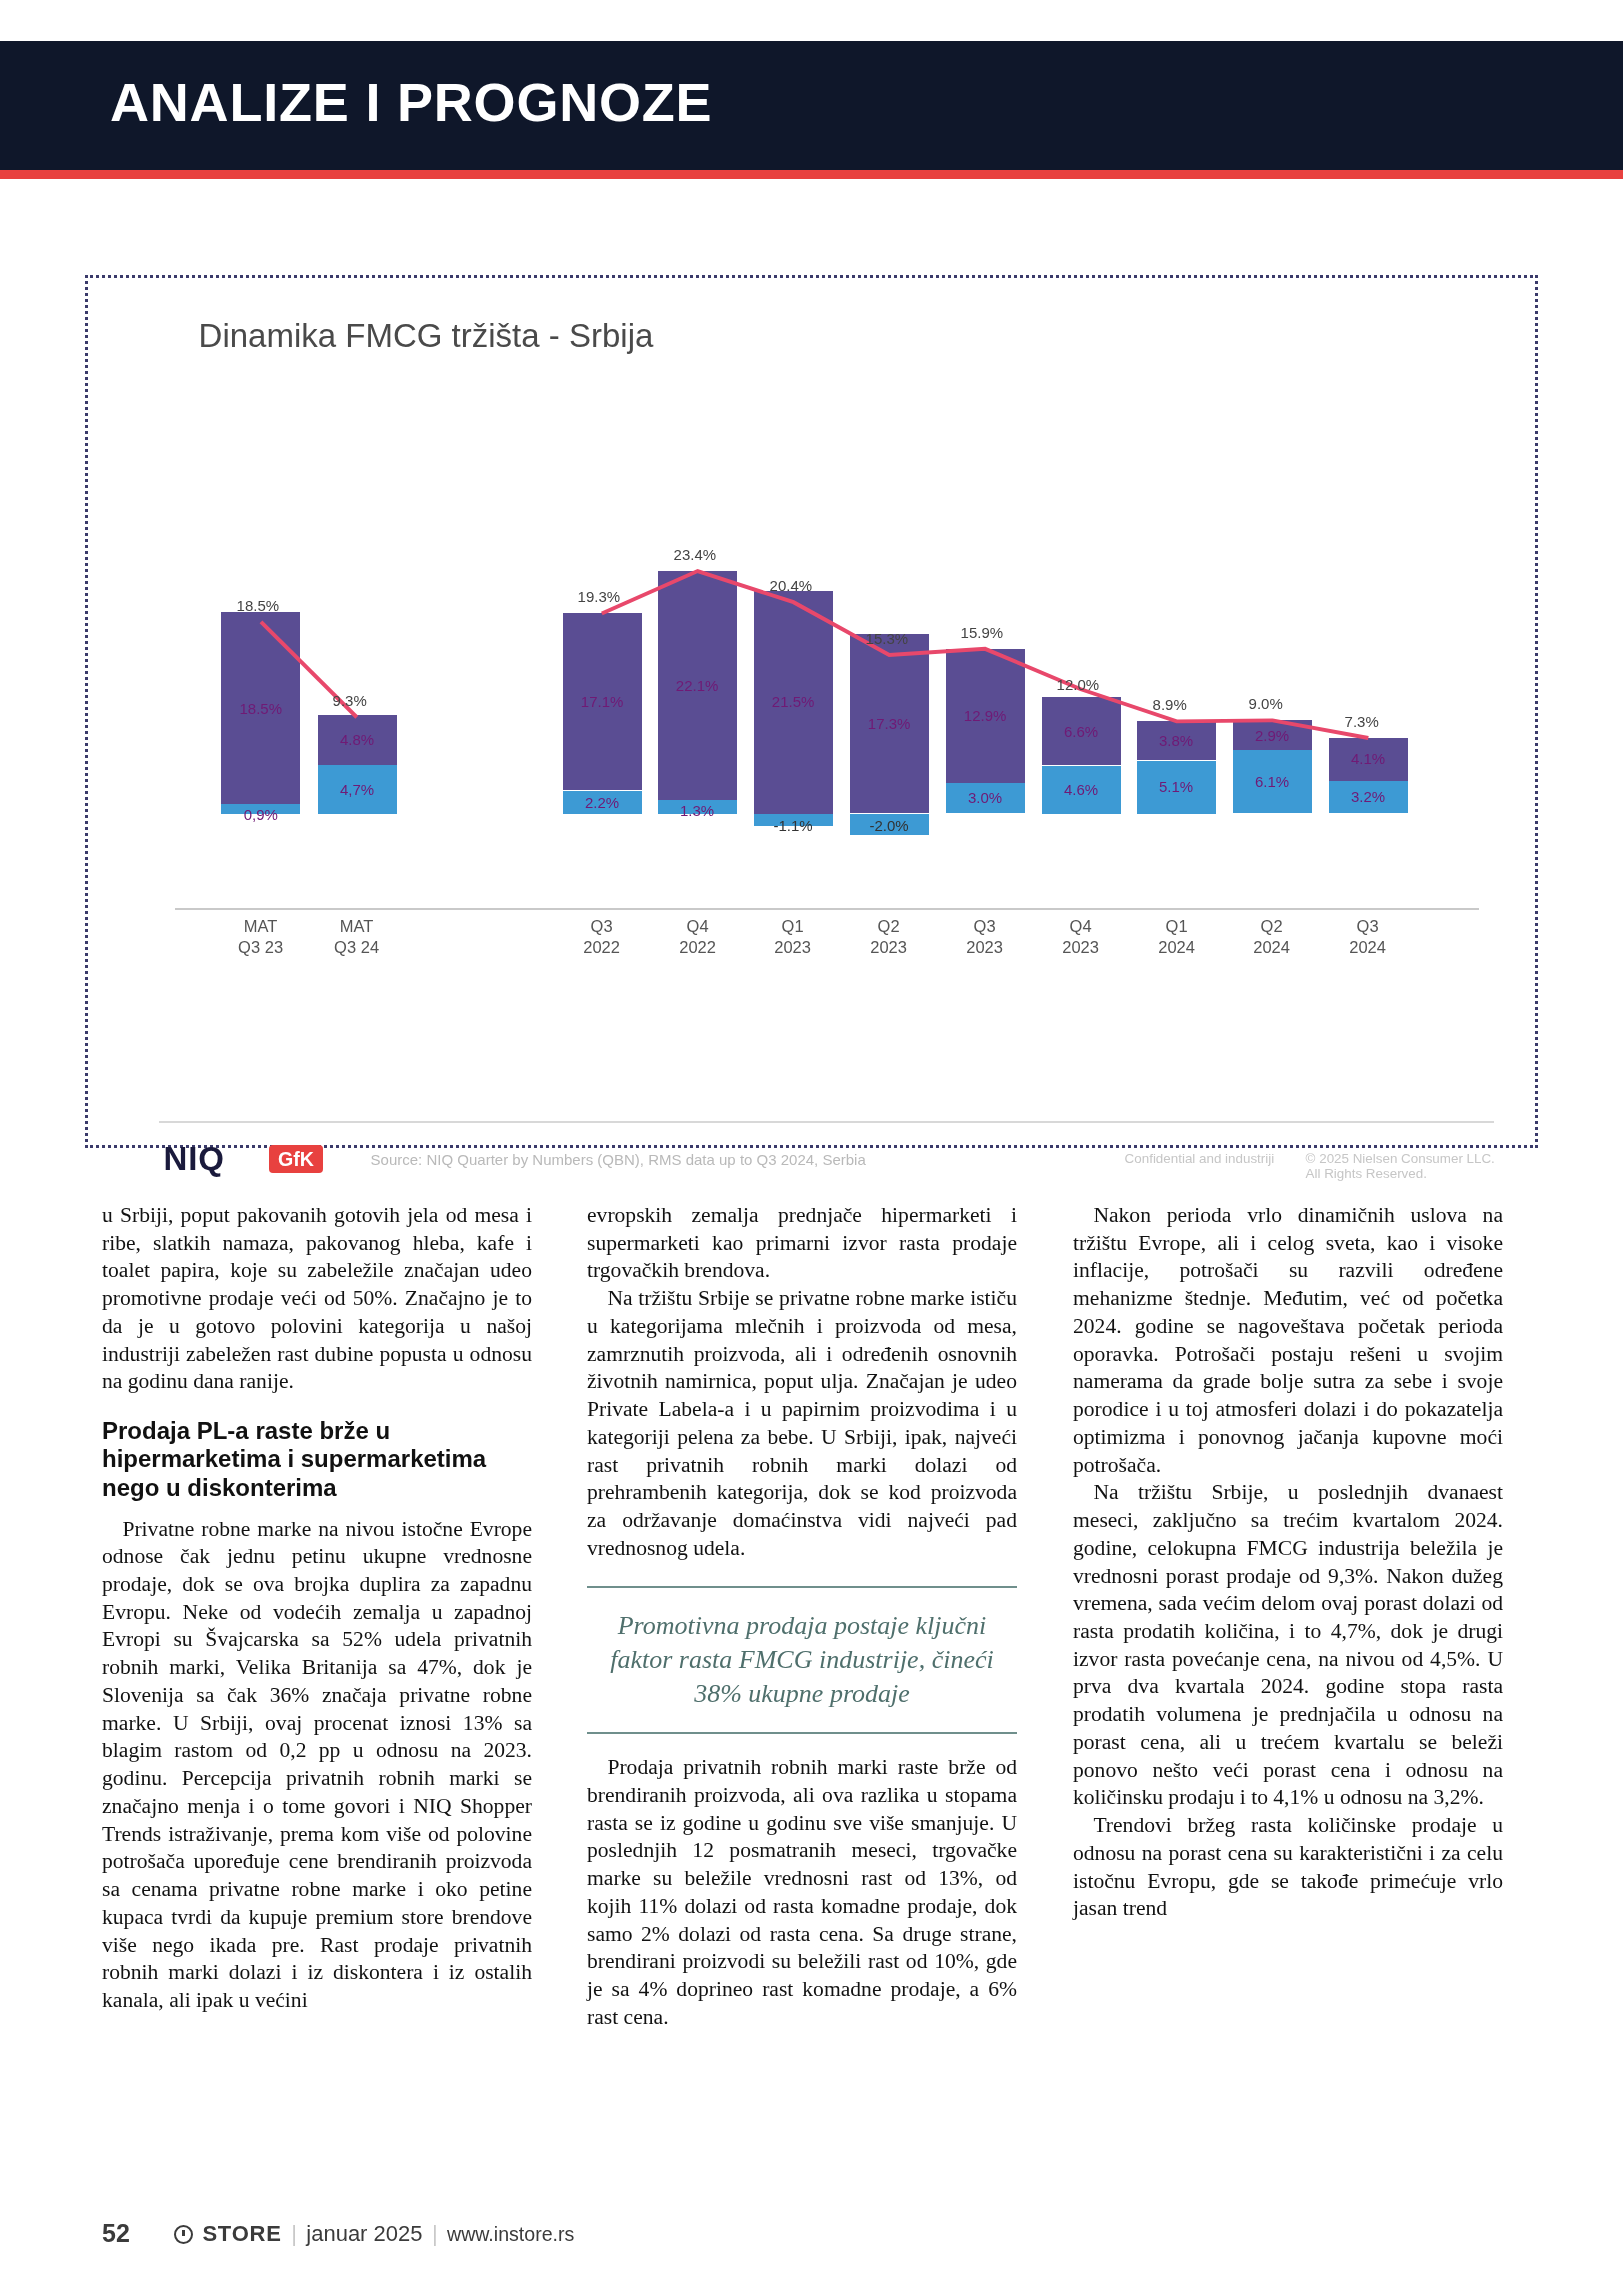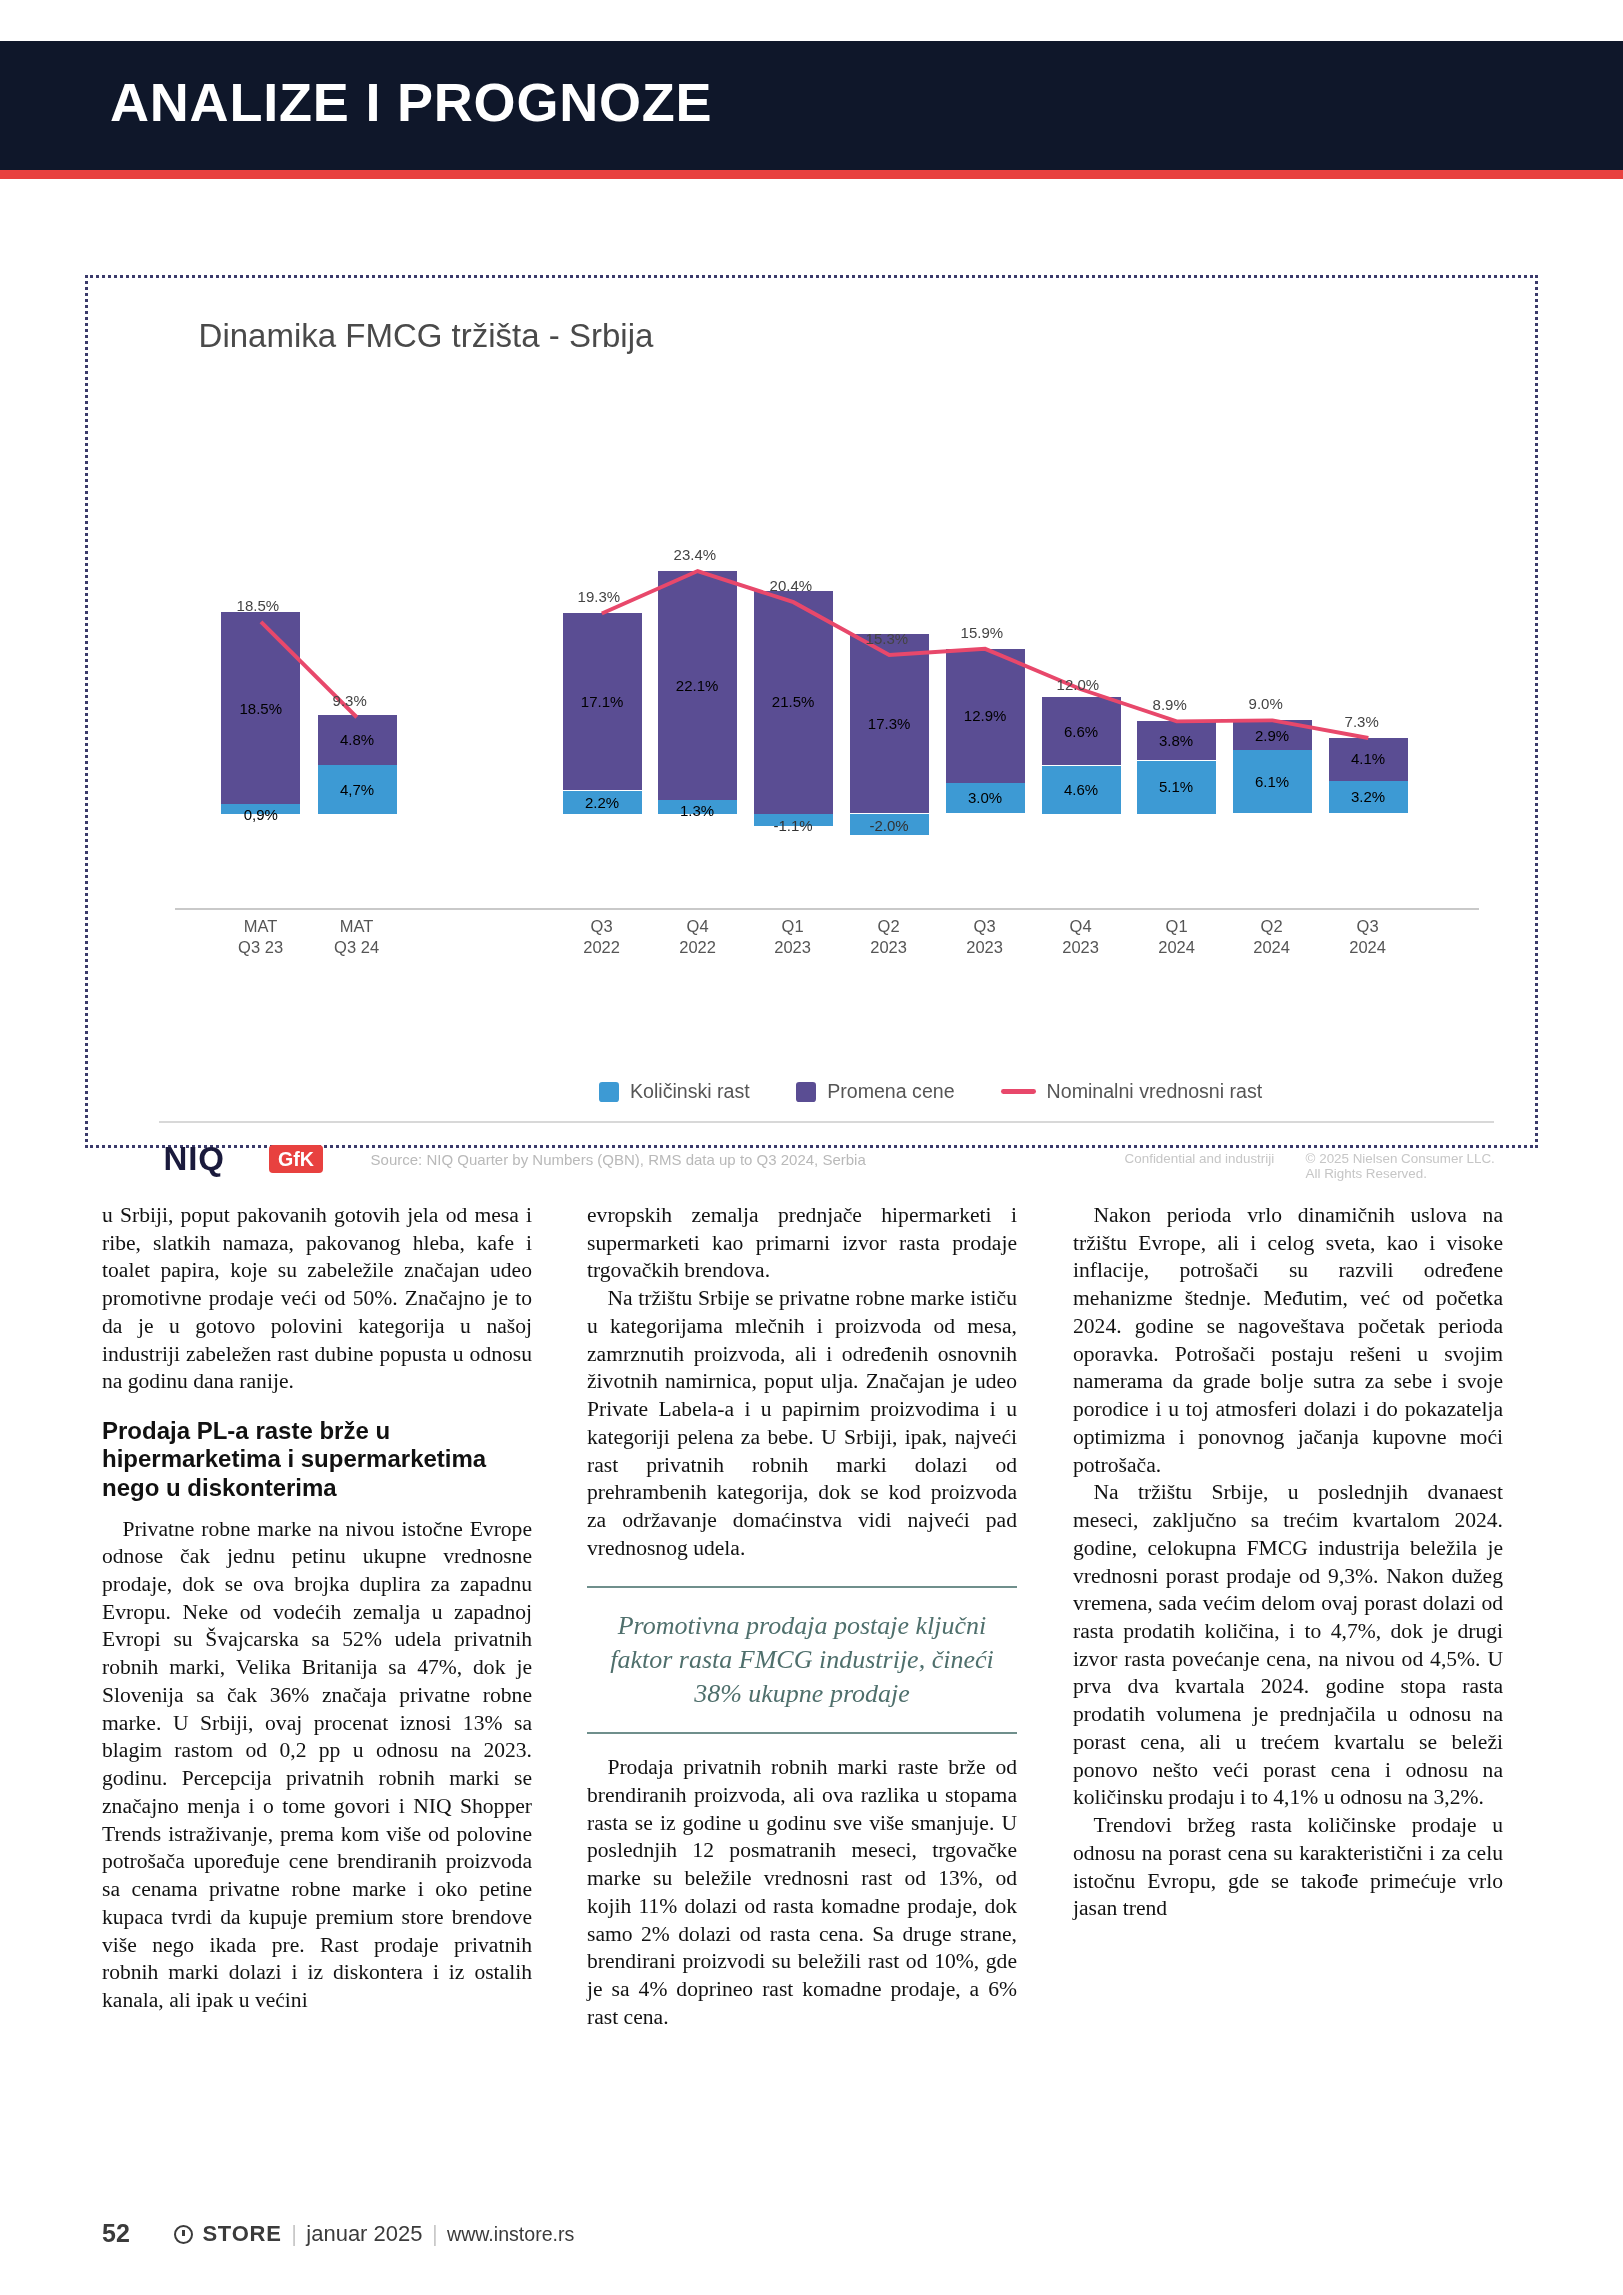--- a/index.html
+++ b/index.html
@@ -77,21 +77,21 @@
   .copy2{
     position:absolute;left:1194px;top:856px;
     font-family:"Liberation Sans", sans-serif;font-size:13.4px;color:#c6c6c6;
   }
   
   .bargroup{position:absolute;bottom:0;width:79px;}
   .bar-seg{position:absolute;width:79px;}
   .bar-vol{background:#3d9ad4;}
   .bar-price{background:#5a4d93;}
   .seg-label{
-    position:absolute;width:79px;text-align:center;color:#000000;
+    position:absolute;width:79px;text-align:center;color:#701a75;
     font-family:"Liberation Sans", sans-serif;font-size:15px;
   }
   .cat-label{
     position:absolute;width:110px;text-align:center;
     font-family:"Liberation Sans", sans-serif;font-size:16.5px;color:#555;line-height:1.25;
   }
   .pt-label{
     position:absolute;font-family:"Liberation Sans", sans-serif;font-size:15px;color:#444;
     white-space:nowrap;
   }
@@ -240,34 +240,20 @@
         <div class="pt-label" style="left: 468px; top: 78px;">23.4%</div>
         <div class="pt-label" style="left: 564px; top: 109px;">20.4%</div>
         <div class="pt-label" style="left: 660px; top: 162px;">15.3%</div>
         <div class="pt-label" style="left: 755px; top: 156px;">15.9%</div>
         <div class="pt-label" style="left: 851px; top: 208px;">12.0%</div>
         <div class="pt-label" style="left: 947px; top: 228px;">8.9%</div>
         <div class="pt-label" style="left: 1043px; top: 227px;">9.0%</div>
         <div class="pt-label" style="left: 1139px; top: 245px;">7.3%</div>
       </div>
     <div class="axis-line"></div>
-    <div class="legend" id="legend">
-        <div class="item">
-          <span class="sw" style="background: rgb(61, 154, 212);"></span>
-          <span>Količinski rast</span>
-        </div>
-        <div class="item">
-          <span class="sw" style="background: rgb(90, 77, 147);"></span>
-          <span>Promena cene</span>
-        </div>
-        <div class="item">
-          <span class="swline" style="background: rgb(232, 72, 107);"></span>
-          <span>Nominalni vrednosni rast</span>
-        </div>
-      </div>
     <div class="footer-rule"></div>
     <div class="niq">NIQ</div>
     <div class="gfk">GfK</div>
     <div class="src">Source: NIQ Quarter by Numbers (QBN), RMS data up to Q3 2024, Serbia</div>
     <div class="copy1">Confidential and industriji</div>
     <div class="copy2">© 2025 Nielsen Consumer LLC. All Rights Reserved.</div>
   </div>
 </div>
 
 <div class="col c1">

